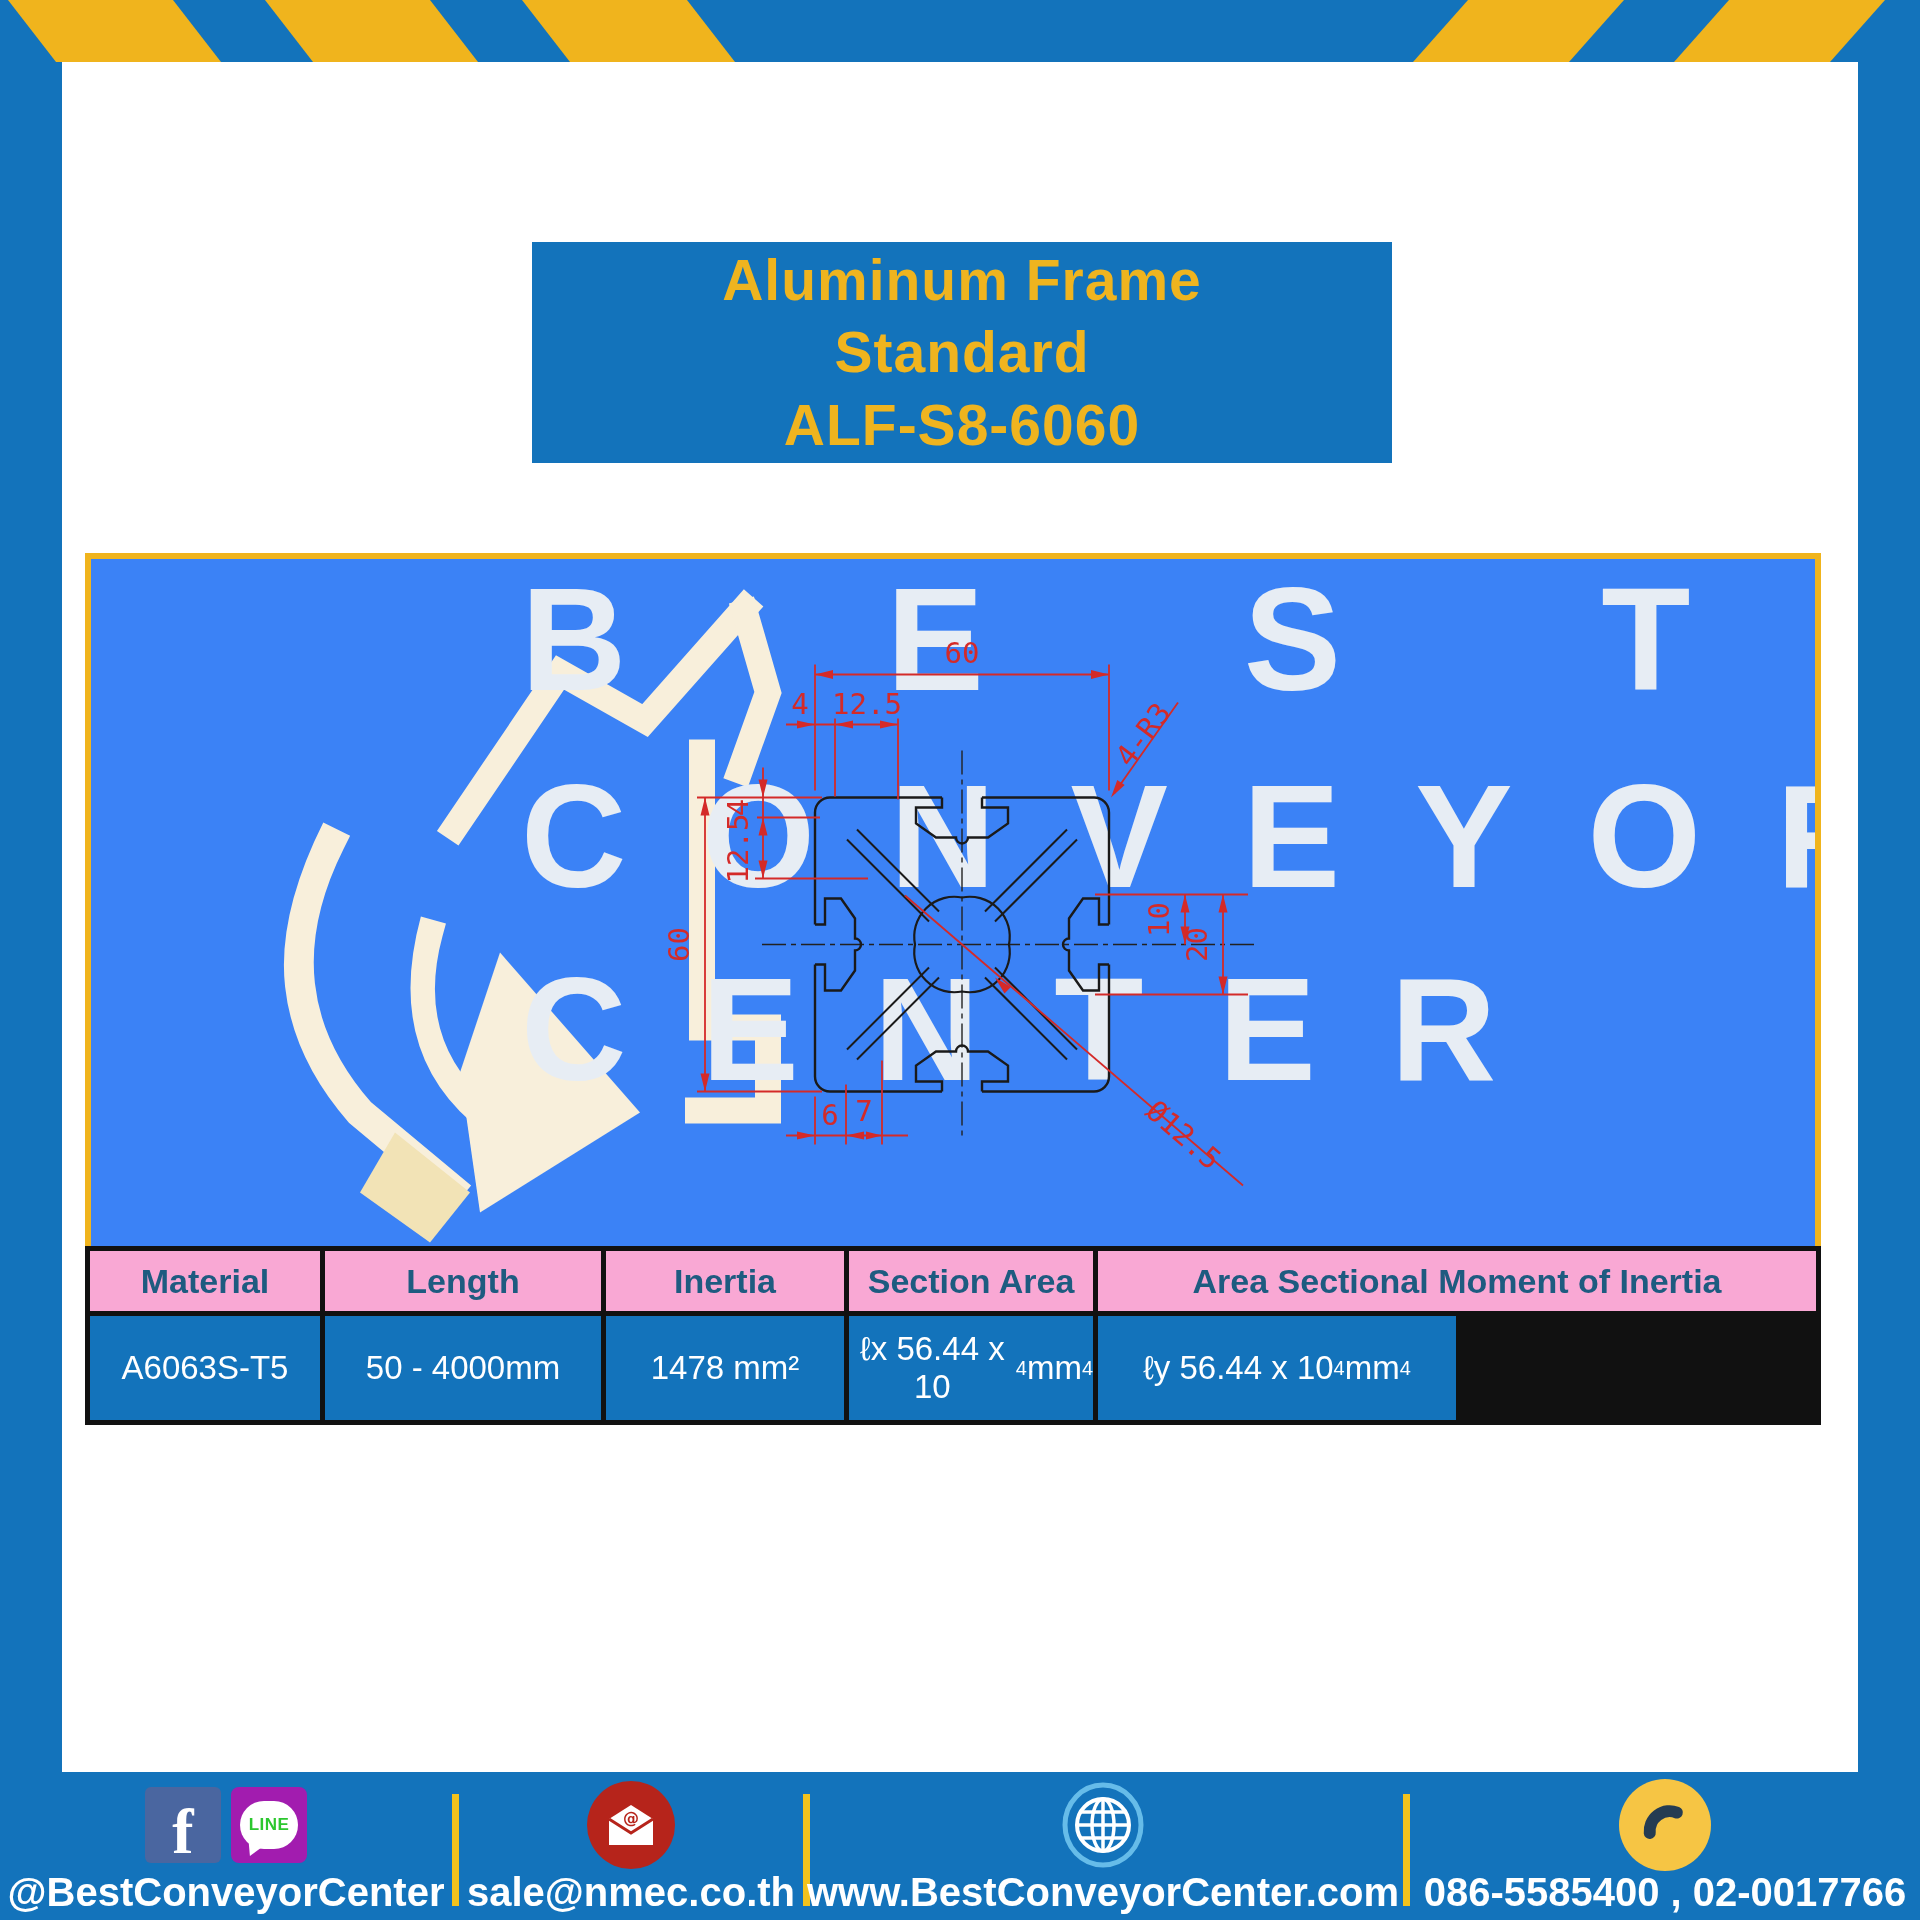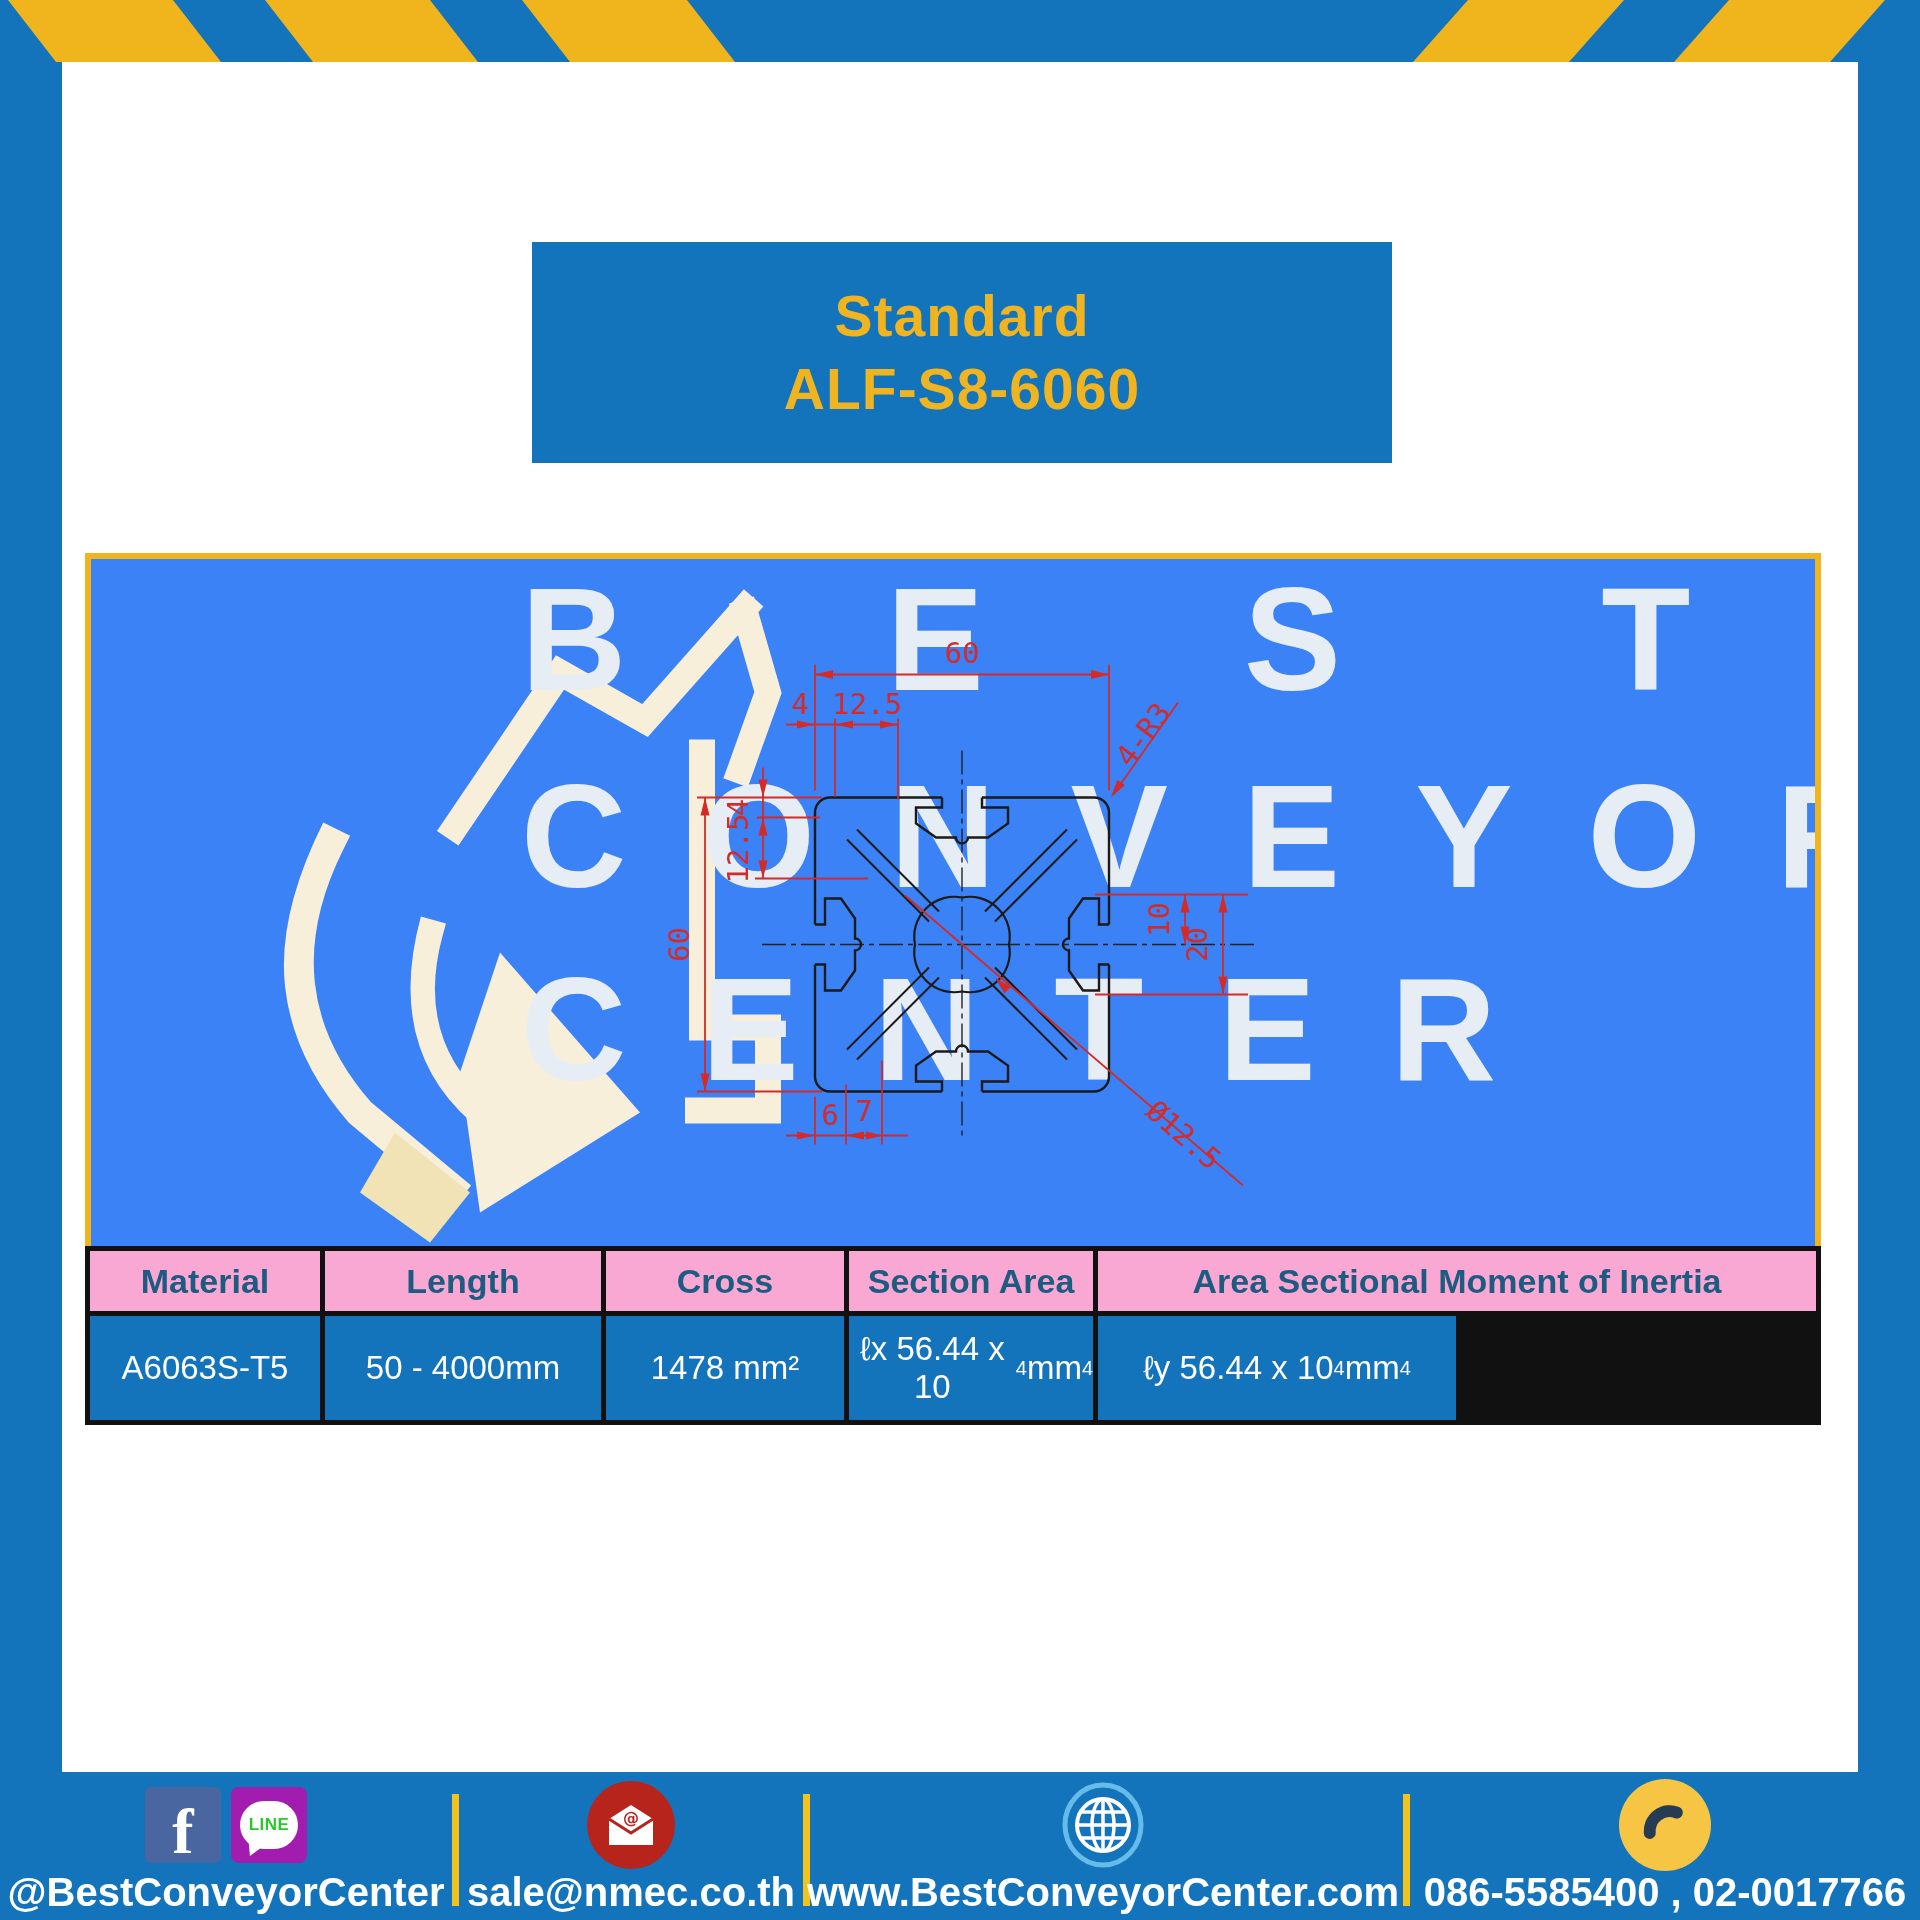--- a/index.html
+++ b/index.html
@@ -66,20 +66,21 @@
       <g fill="#f0b41d">
         <polygon points="1468,0 1624,0 1569,62 1413,62"></polygon>
         <polygon points="1729,0 1885,0 1830,62 1674,62"></polygon>
       </g>
     </svg>
   </div>
   <div class="side-border left"></div>
   <div class="side-border right"></div>
 
   <div class="title-box">
+    <div>Aluminum Frame</div>
     <div>Standard</div>
     <div>ALF-S8-6060</div>
   </div>
 
   <div class="draw-box">
 
     <svg class="layer logo-layer" viewBox="91 559 1724 585">
       <g stroke="#f8efdb" stroke-width="26" fill="none" stroke-linecap="square">
         <path d="M 455,775 L 560,620 L 645,668 L 745,555"></path>
         <path d="M 745,560 L 768,640 L 740,718"></path>
@@ -178,21 +179,21 @@
       <text x="864" y="1068" text-anchor="middle">7</text>
       <text x="1151" y="688" text-anchor="middle" transform="rotate(-53 1151 688)">4-R3</text>
       <text x="1177" y="1090" text-anchor="middle" transform="rotate(41 1177 1090)">Ø12.5</text>
     </svg>
   </div>
 
   <div class="spec-table">
     <div class="t-row t-head">
       <div class="cell h">Material</div>
       <div class="cell h">Length</div>
-      <div class="cell h">Cross</div>
+      <div class="cell h">Inertia</div>
       <div class="cell h">Section Area</div>
       <div class="cell h">Area Sectional Moment of Inertia</div>
     </div>
     <div class="t-row t-body">
       <div class="cell b">A6063S-T5</div>
       <div class="cell b">50 - 4000mm</div>
       <div class="cell b">1478 mm²</div>
       <div class="cell b">
         <span>ℓx  56.44 x 10</span>
           <sup>4</sup>

